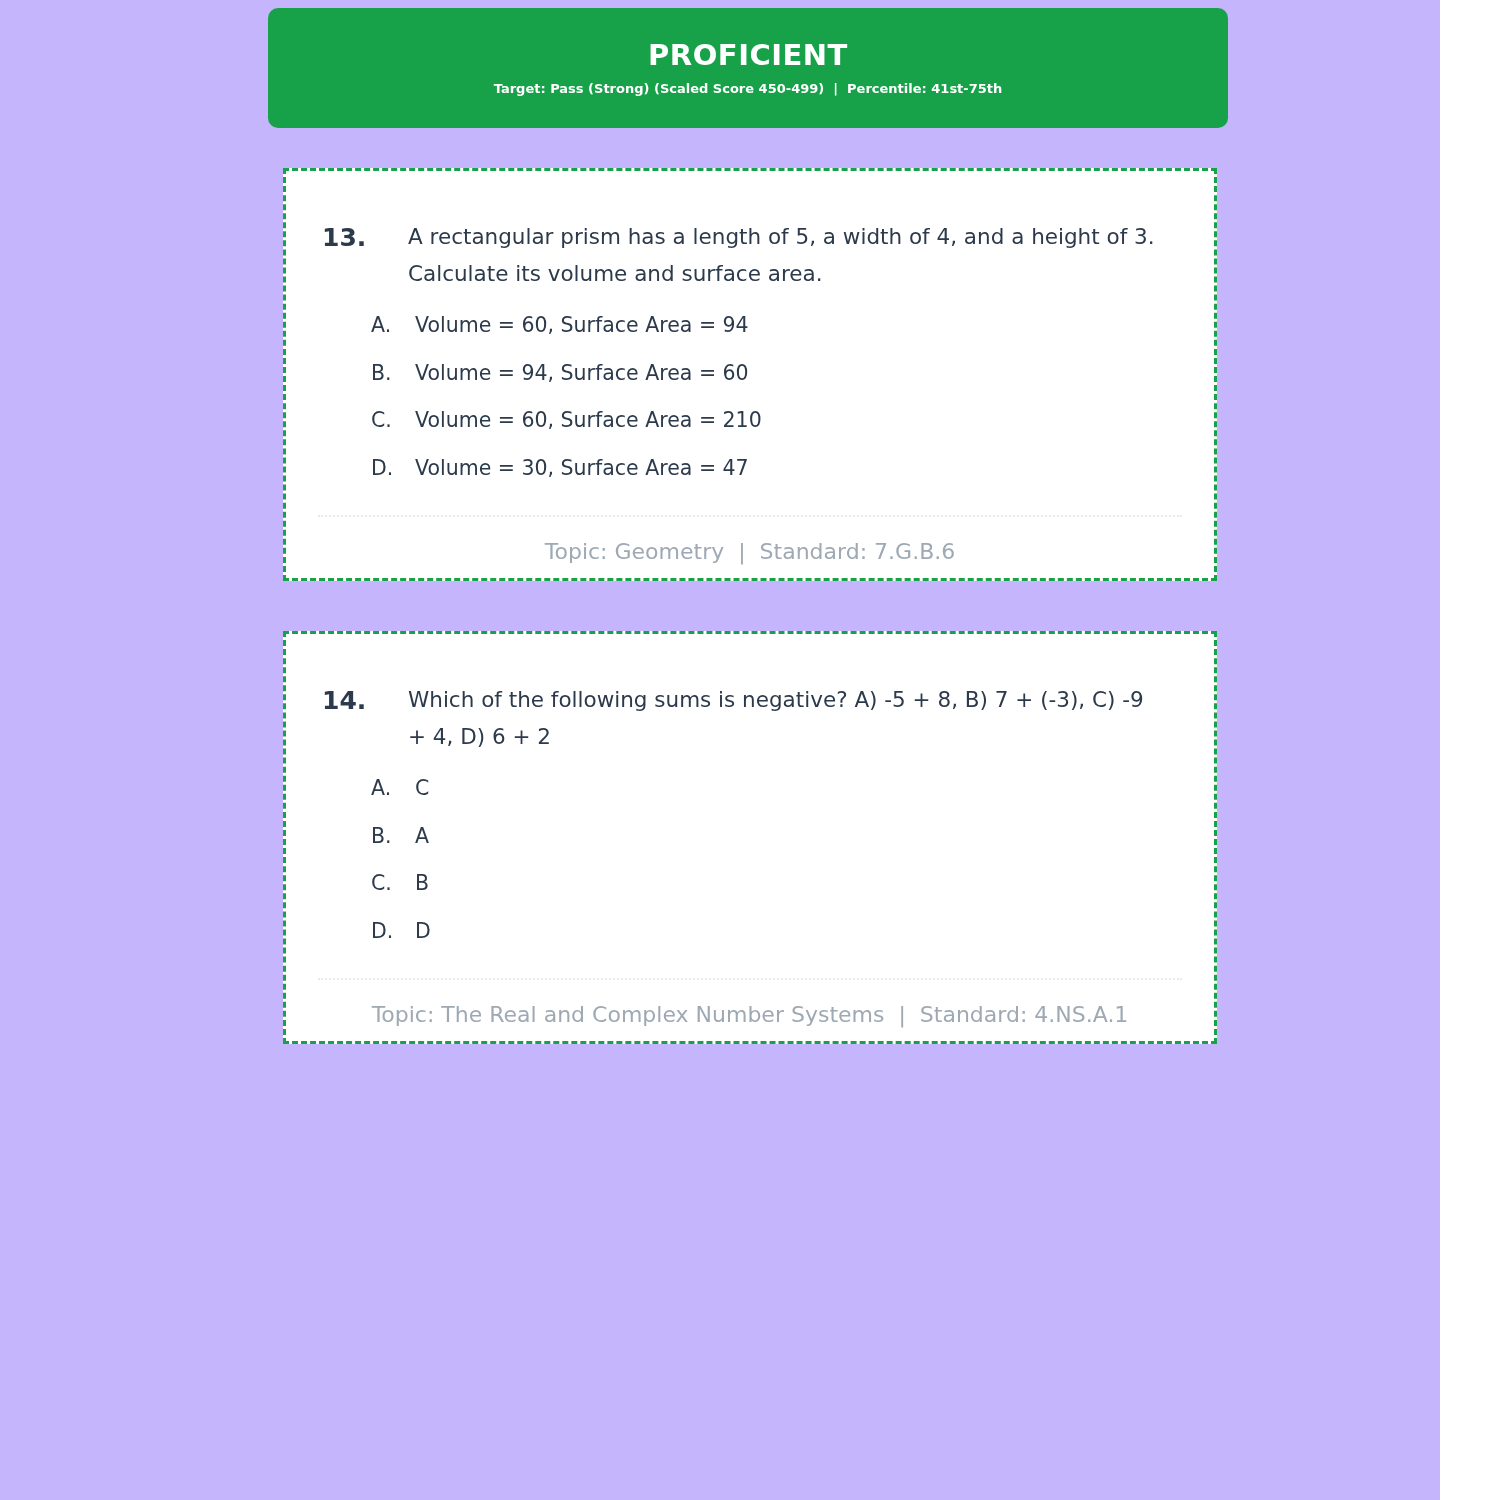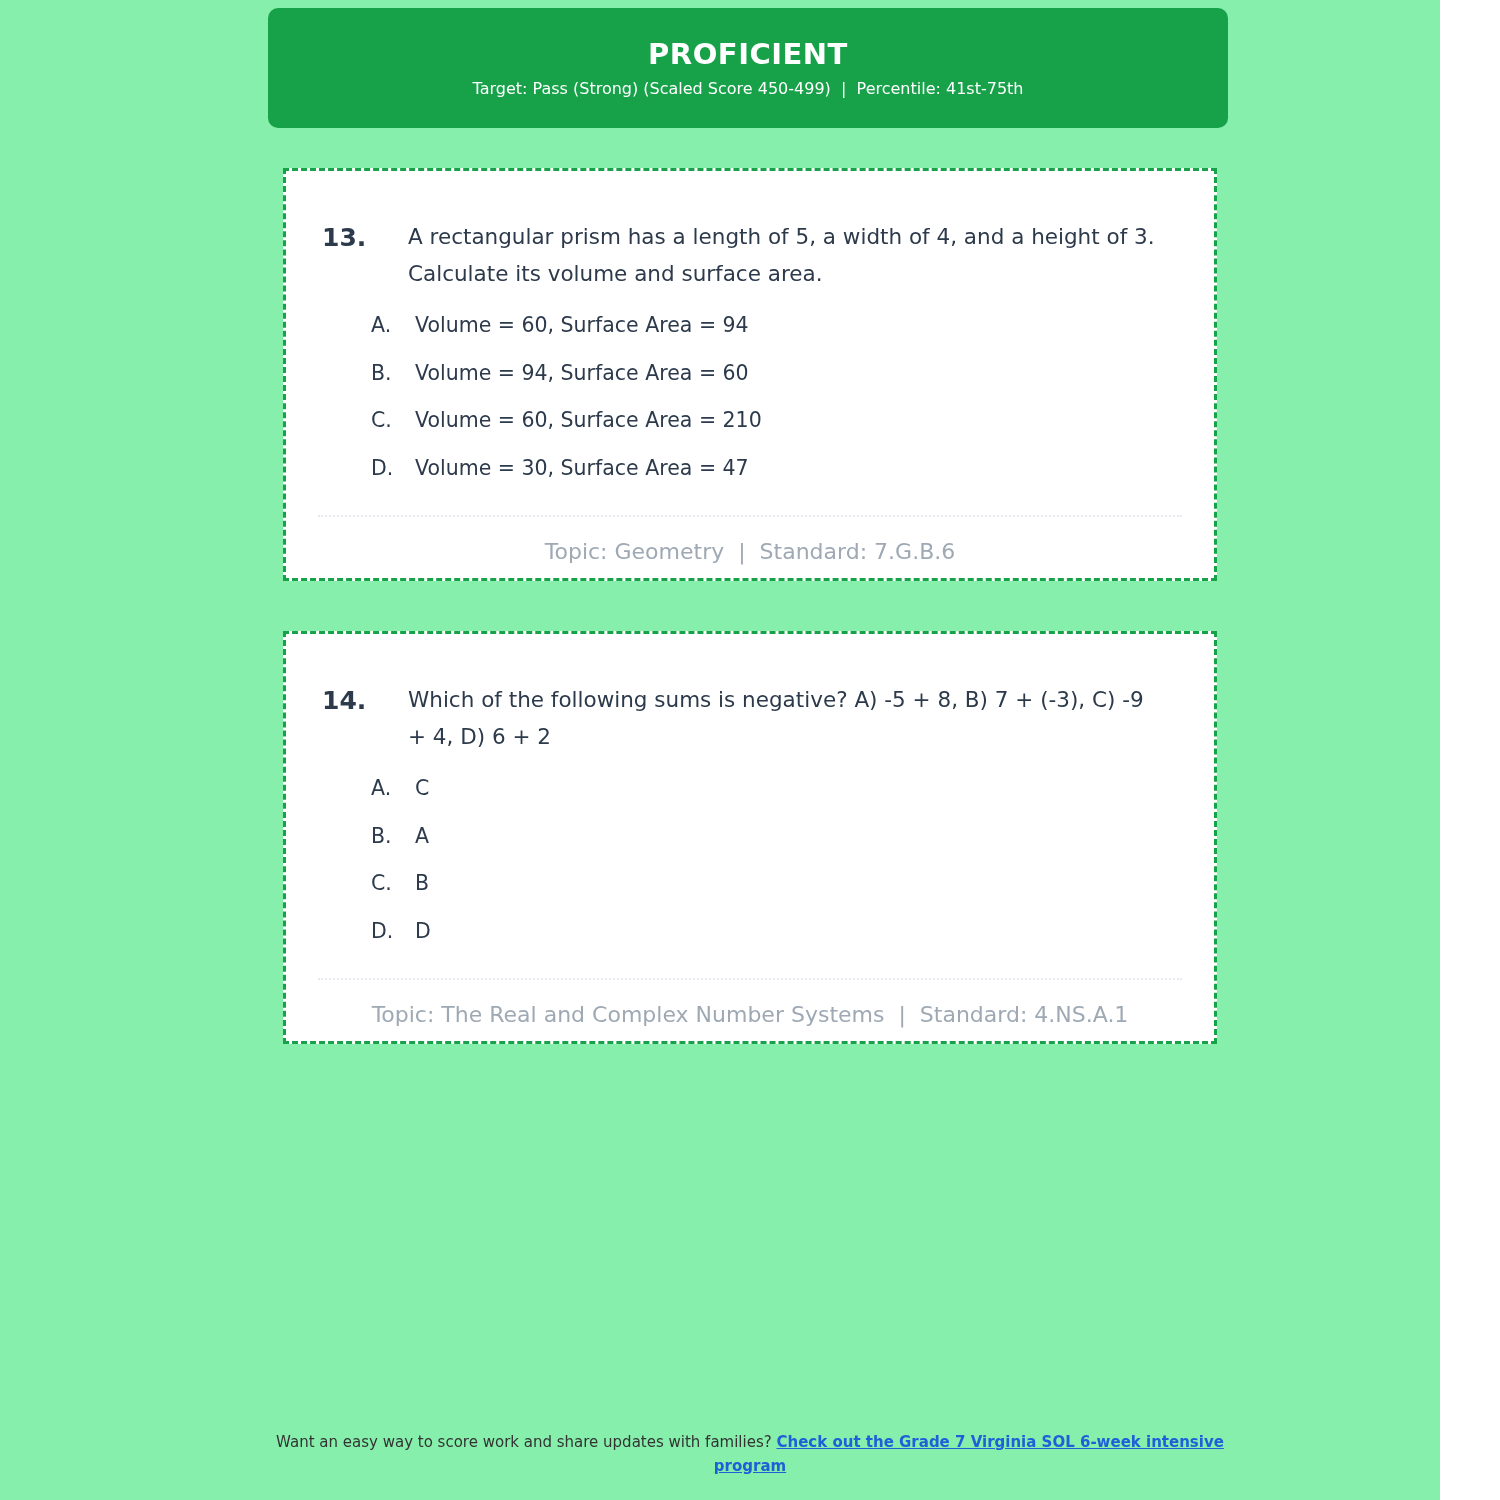--- a/index.html
+++ b/index.html
@@ -9,21 +9,21 @@
     width: 1500px;
     height: 1500px;
     background: #ffffff;
     font-family: "DejaVu Sans", "Liberation Sans", sans-serif;
   }
 
   .page {
     position: relative;
     width: 1440px;
     height: 1500px;
-    background: #86efac;
+    background: #c4b5fd;
   }
 
   
   .level-banner {
     position: absolute;
     left: 268px;
     top: 8px;
     width: 960px;
     height: 120px;
     background: #17a24a;
@@ -36,22 +36,22 @@
   }
   .level-title {
     color: #ffffff;
     font-size: 29px;
     font-weight: bold;
     letter-spacing: 0.5px;
     line-height: 1;
   }
   .level-meta {
     color: #ffffff;
-    font-size: 16px;
-    font-weight: normal;
+    font-size: 13px;
+    font-weight: bold;
     line-height: 1;
     white-space: pre;
   }
 
   
   .q-card {
     position: absolute;
     left: 283px;
     width: 934px;
     background: #ffffff;
@@ -194,17 +194,14 @@
       </div>
       <div class="q-option">
         <span class="opt-letter">D.</span>
         <span class="opt-text">D</span>
       </div>
     </div>
     <hr class="q-divider">
     <div class="q-meta">Topic: The Real and Complex Number Systems  |  Standard: 4.NS.A.1</div>
   </div>
 
-  <div class="footer">
-    <span>Want an easy way to score work and share updates with families? </span><a class="footer-link" href="#">Check out the Grade 7 Virginia SOL 6-week intensive program</a>
-  </div>
 
 </div>
 
 </body></html>

